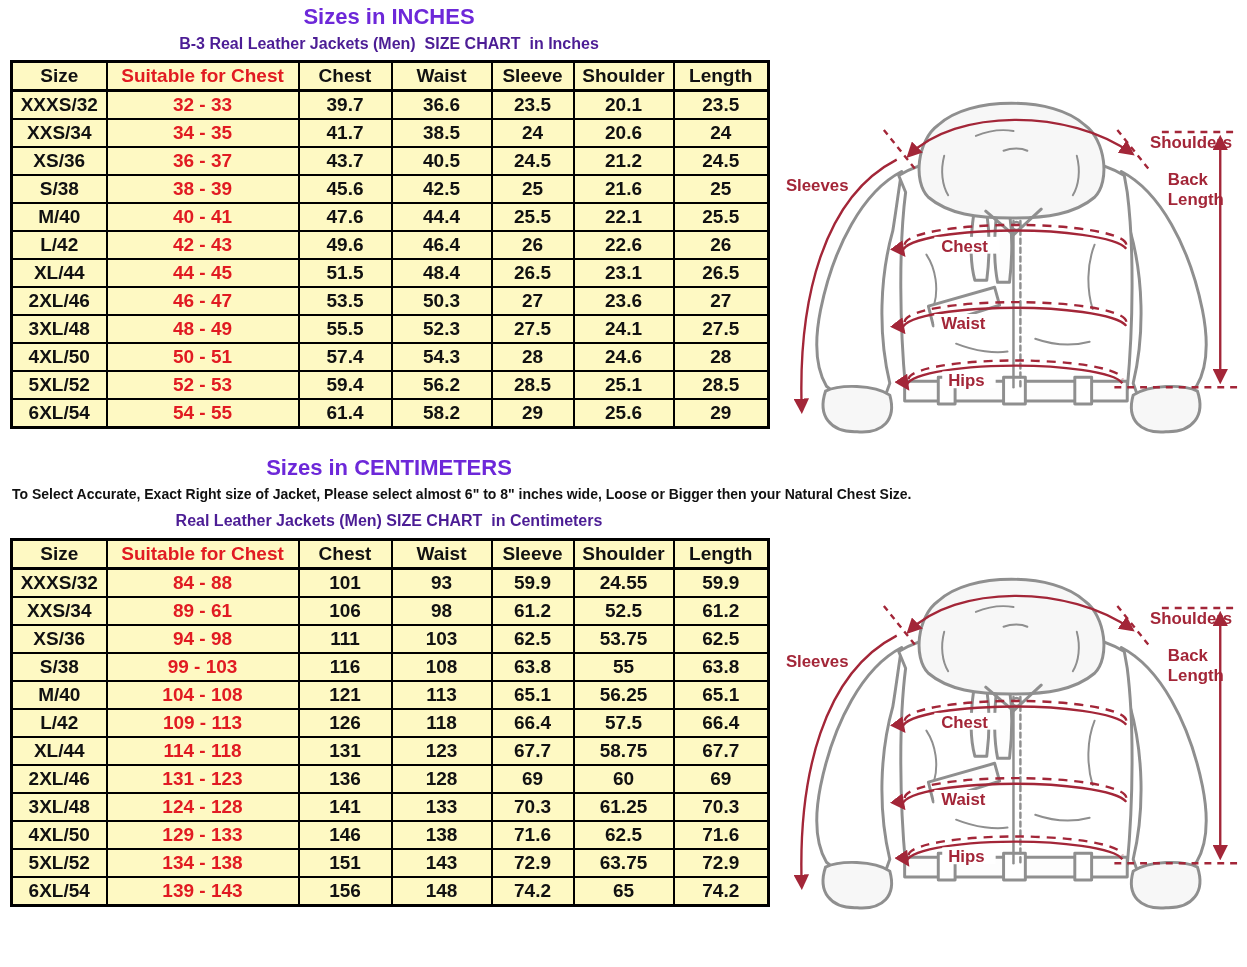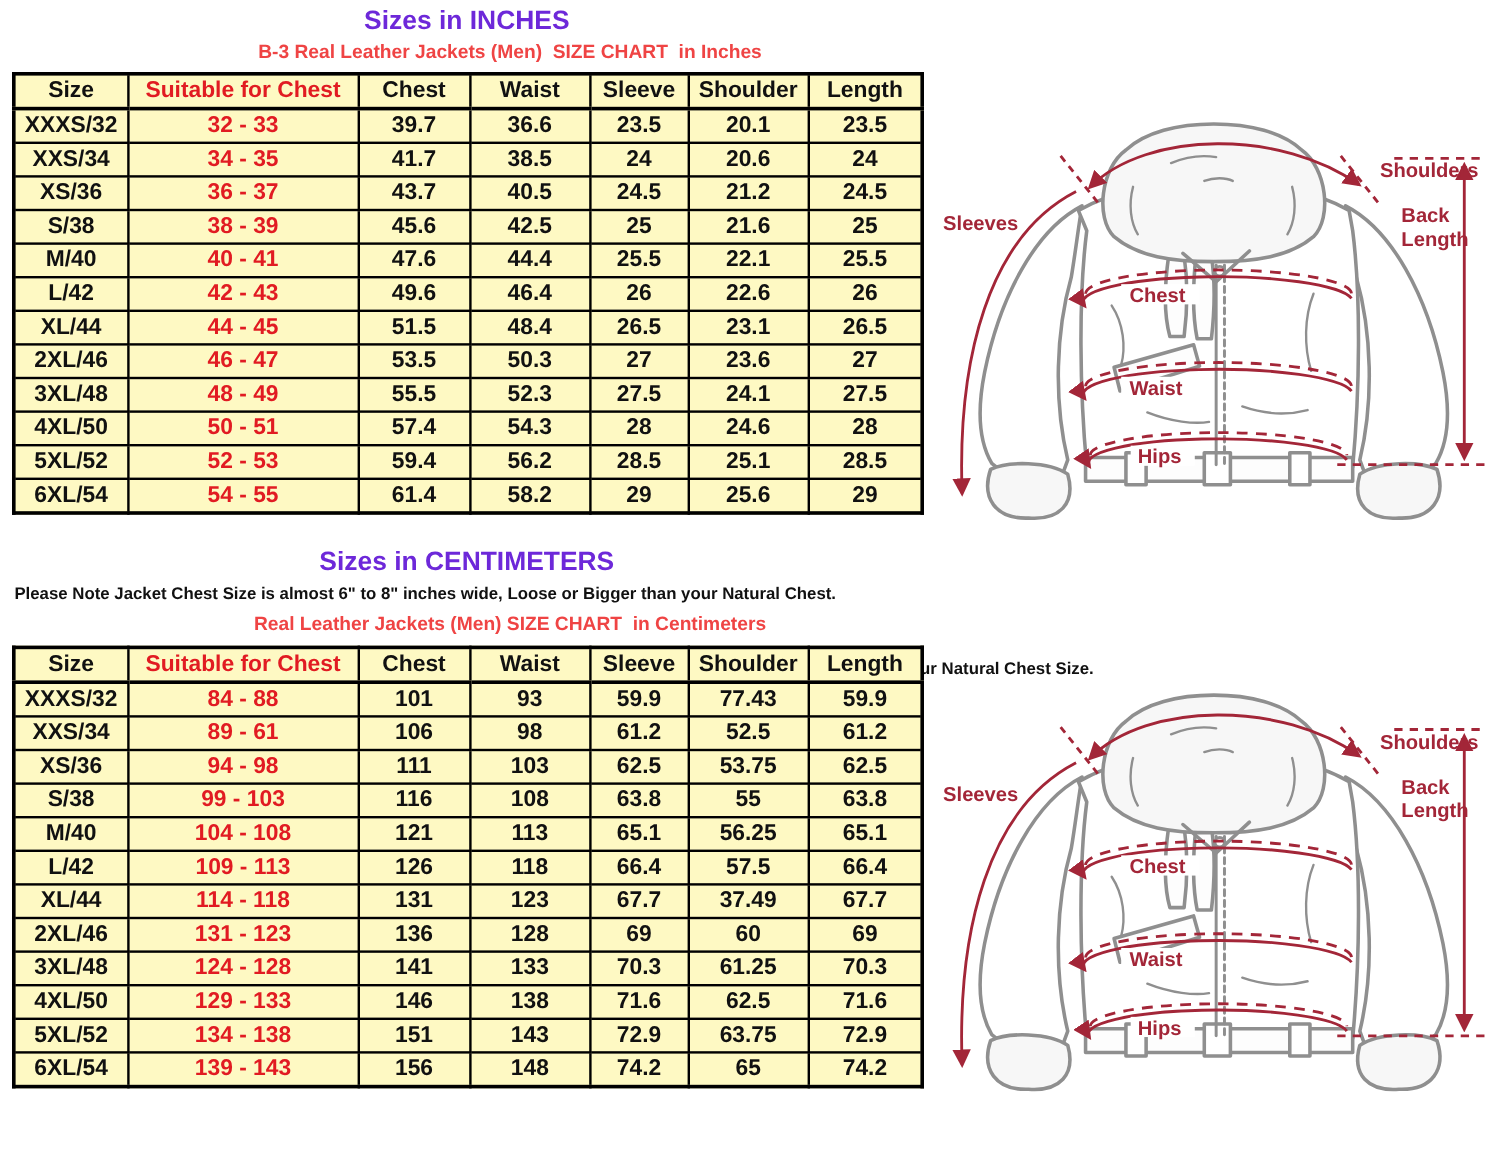--- a/index.html
+++ b/index.html
@@ -6,21 +6,21 @@
   #canvas{
     position:relative;width:1247px;height:967px;background:#ffffff;overflow:hidden;
     font-family:"Liberation Sans", sans-serif;
   }
   .sec-title{
     position:absolute;left:0;width:778px;text-align:center;
     color:#6d28d9;font-size:22px;font-weight:bold;white-space:pre-wrap;
   }
   .sec-subtitle{
     position:absolute;left:0;width:778px;text-align:center;
-    color:#ef4444;font-size:16px;font-weight:bold;white-space:pre-wrap;padding-left:36px;
+    color:#4c1d95;font-size:16px;font-weight:bold;white-space:pre-wrap;
   }
   table.size-table{
     position:absolute;left:10px;width:757px;border-collapse:collapse;table-layout:fixed;
     border:3px solid #000;background:#fef9c3;
   }
   table.size-table th, table.size-table td{
     border:2px solid #000;text-align:center;vertical-align:middle;
     font-size:19px;font-weight:bold;color:#111;height:26px;padding:0;
     overflow:hidden;white-space:nowrap;
   }
@@ -167,21 +167,20 @@
           <td>61.4</td>
           <td>58.2</td>
           <td>29</td>
           <td>25.6</td>
           <td>29</td>
         </tr>
       </tbody>
   </table>
 
   <div class="notes" style="top:442px;">
-    <div>Please Note Jacket Chest Size is almost 6" to 8" inches wide, Loose or Bigger than your Natural Chest.</div>
     <div>To Select Accurate, Exact Right size of Jacket, Please select almost 6" to 8" inches wide, Loose or Bigger then your Natural Chest Size.</div>
   </div>
 
   <div class="sec-title" style="top:455px;">Sizes in CENTIMETERS</div>
   <div class="sec-subtitle" style="top:512px;">Real Leather Jackets (Men) SIZE CHART  in Centimeters</div>
 
   <table class="size-table" style="top:538px;">
     <colgroup>
       <col style="width:95px">
         <col style="width:192px">
@@ -202,21 +201,21 @@
           <th>Length</th>
         </tr>
     </thead>
     <tbody>
         <tr>
           <td>XXXS/32</td>
           <td class="red">84 - 88</td>
           <td>101</td>
           <td>93</td>
           <td>59.9</td>
-          <td>77.43</td>
+          <td>24.55</td>
           <td>59.9</td>
         </tr>
         <tr>
           <td>XXS/34</td>
           <td class="red">89 - 61</td>
           <td>106</td>
           <td>98</td>
           <td>61.2</td>
           <td>52.5</td>
           <td>61.2</td>
@@ -256,21 +255,21 @@
           <td>66.4</td>
           <td>57.5</td>
           <td>66.4</td>
         </tr>
         <tr>
           <td>XL/44</td>
           <td class="red">114 - 118</td>
           <td>131</td>
           <td>123</td>
           <td>67.7</td>
-          <td>37.49</td>
+          <td>58.75</td>
           <td>67.7</td>
         </tr>
         <tr>
           <td>2XL/46</td>
           <td class="red">131 - 123</td>
           <td>136</td>
           <td>128</td>
           <td>69</td>
           <td>60</td>
           <td>69</td>

